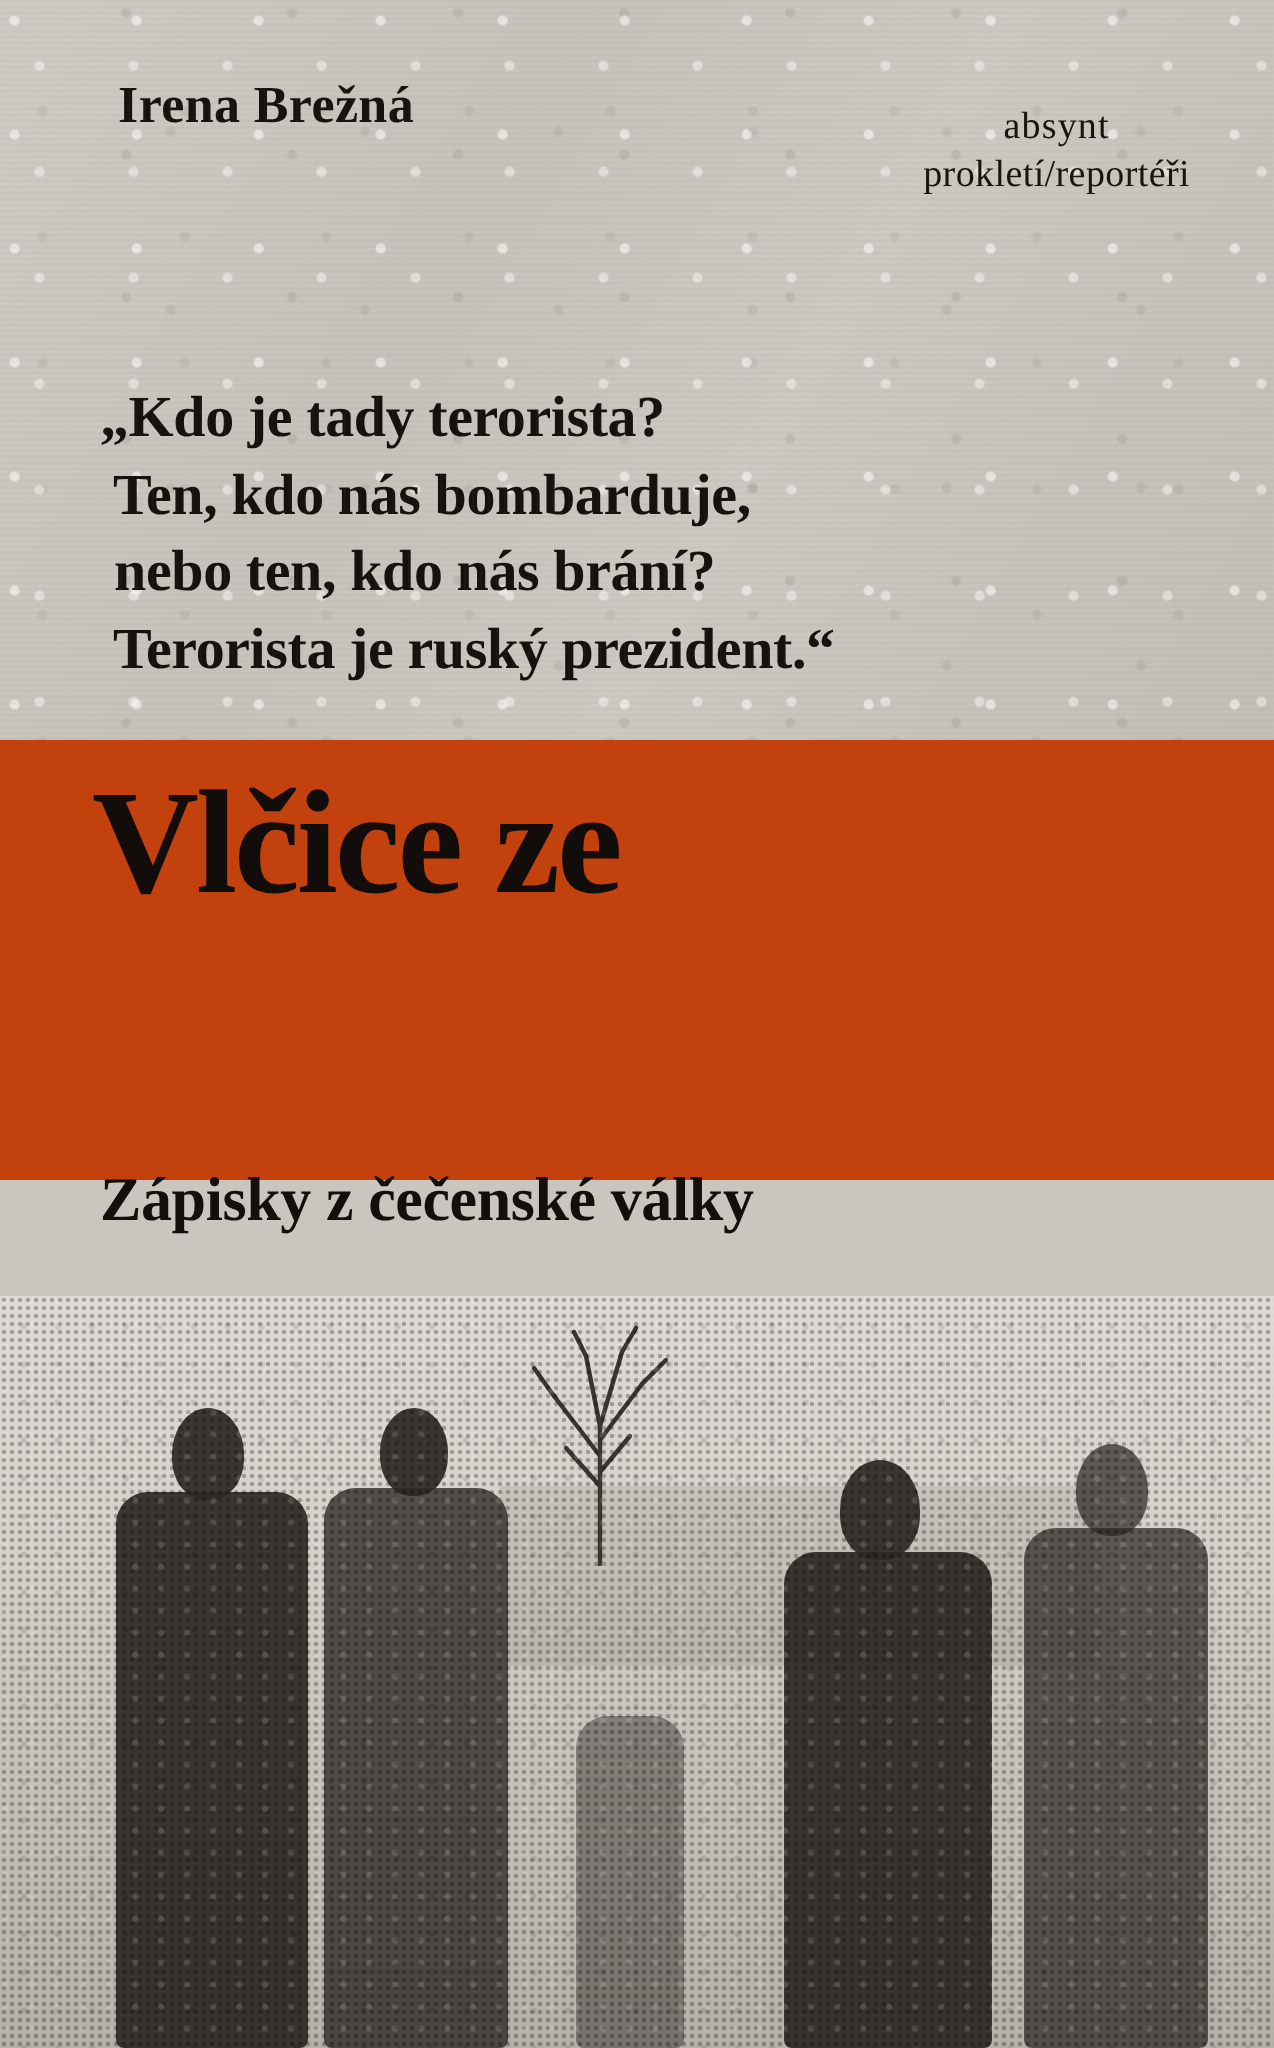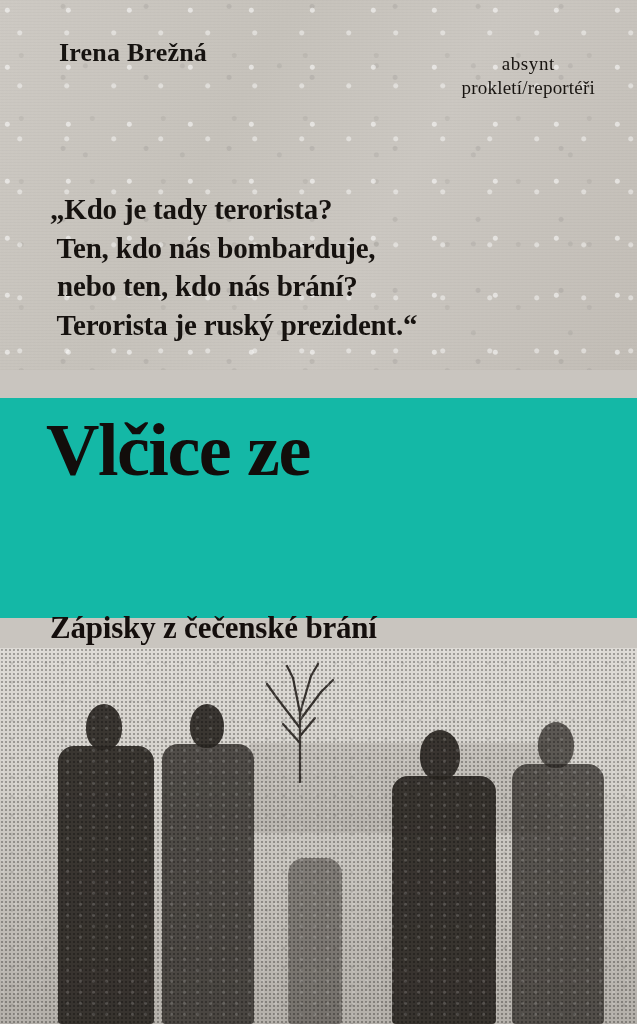--- a/index.html
+++ b/index.html
@@ -80,22 +80,21 @@
   }
   .quote span { display: block; white-space: pre; }
 
   
   .redband {
     position: absolute;
     left: 0;
     top: 370px;
     width: 637px;
     height: 220px;
-    background: #14b8a6;
-    margin-top: 28px;
+    background: #c2410c;
   }
   .title {
     position: absolute;
     left: 46px;
     top: 16px;
     width: 560px;
     color: #120d0b;
     font-size: 74px;
     font-weight: 700;
     line-height: 0.98;
@@ -190,21 +189,21 @@
       <span> Ten, kdo nás bombarduje,</span>
       <span> nebo ten, kdo nás brání?</span>
       <span> Terorista je ruský prezident.“</span>
     </div>
   </div>
 
   <div class="redband">
     <div class="title">
       <span>Vlčice ze</span>
     </div>
-    <div class="subtitle">Zápisky z čečenské brání</div>
+    <div class="subtitle">Zápisky z čečenské války</div>
   </div>
 
   <div class="photo">
     <div class="sky"></div>
     <div class="ground"></div>
     <div class="building"></div>
 
     <svg class="tree" viewBox="0 0 90 125" xmlns="http://www.w3.org/2000/svg">
       <g stroke="#3a3531" stroke-width="2.2" fill="none" stroke-linecap="round">
         <path d="M45 125 L45 55"></path>

